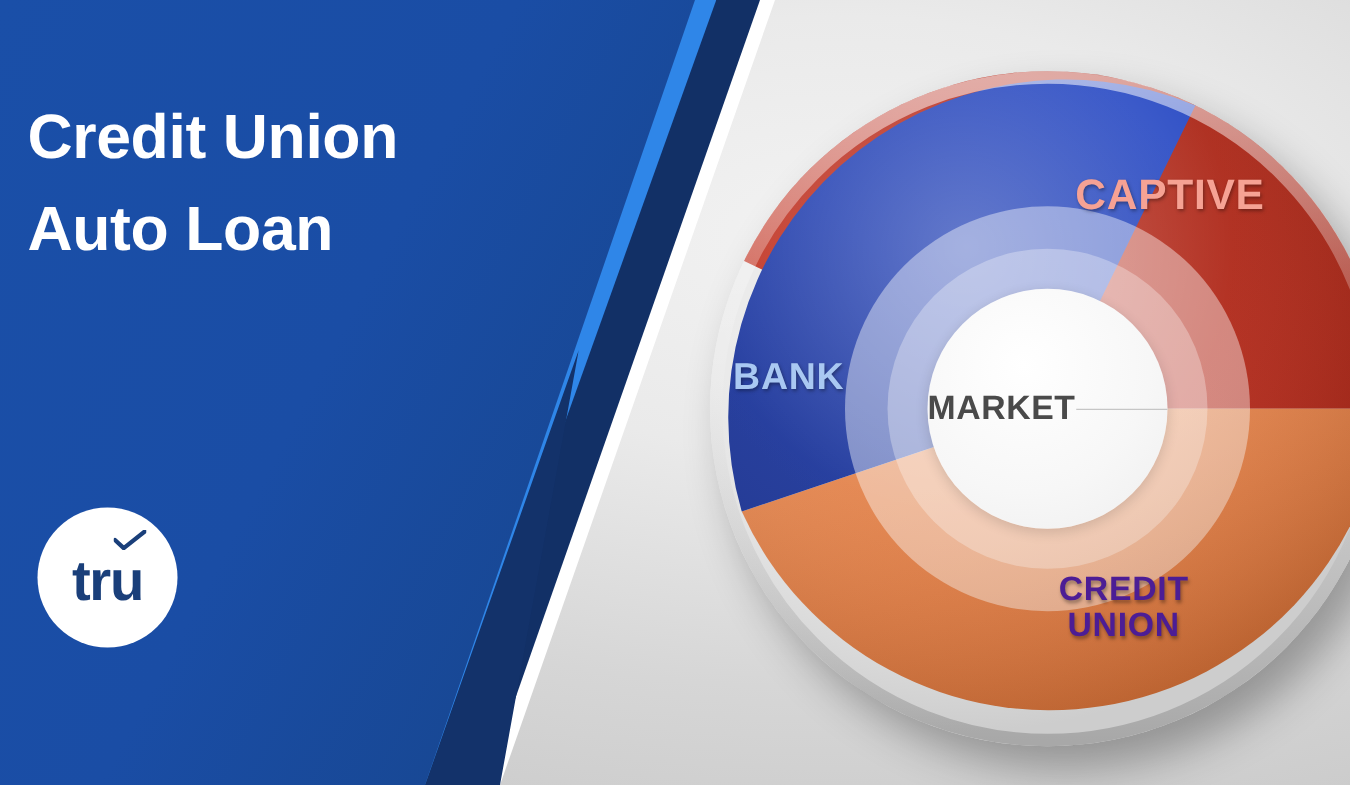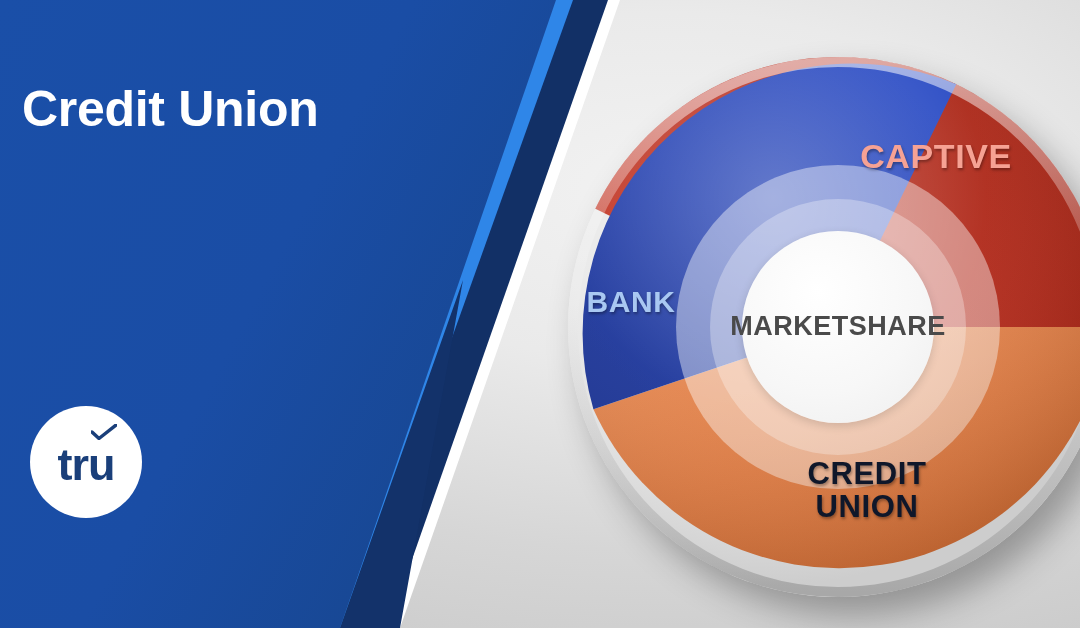--- a/index.html
+++ b/index.html
@@ -142,23 +142,23 @@
     left: 268px; top: 82px; width: 200px;
     font-size: 34px;
     color: #f6a294;
   }
   .lbl-bank {
     left: -12px; top: 230px; width: 150px;
     font-size: 30px;
     color: #a9c8f2;
   }
   .lbl-cu {
-    left: 204px; top: 400px; width: 190px;
-    font-size: 31px;
-    color: #0f172a;
+    left: 236px; top: 400px; width: 190px;
+    font-size: 27px;
+    color: #4c1d95;
     line-height: 1.08;
   }
 </style>
 </head>
 <body>
 
 <div class="stage">
 
   <div class="bg-right"></div>
 
@@ -206,40 +206,40 @@
       <circle cx="270" cy="270" r="128" fill="rgba(255,255,255,0.30)"></circle>
 
       <circle cx="270" cy="270" r="270" fill="url(#gGloss)"></circle>
 
       <circle cx="270" cy="270" r="265" fill="none" stroke="url(#gRim)" stroke-width="10"></circle>
     </svg>
 
     <div class="hub">
       <div class="hub-text">MARKET</div>
       <div class="hub-rule"></div>
-      <div class="hub-text">SHARE</div>
     </div>
 
     <div class="seg-label lbl-captive">CAPTIVE</div>
     <div class="seg-label lbl-bank">BANK</div>
     <div class="seg-label lbl-cu">CREDIT
 UNION</div>
   </div>
 
   <div class="diag">
     <div class="diag-layer diag-white"></div>
     <div class="diag-layer diag-navy"></div>
     <div class="diag-layer diag-accent"></div>
     <div class="diag-layer diag-main"></div>
     <div class="diag-layer diag-lowernavy"></div>
   </div>
   <div class="diag-shadow"></div>
 
   <div class="headline">
     <span class="ln">Credit Union</span>
+    <span class="ln">Auto Loan</span>
   </div>
 
   <div class="logo">
     <div class="logo-mark">
       <span>tru</span>
       <svg class="logo-check" viewBox="0 0 26 16">
         <path d="M1,8 L8,14.5 L25,1" fill="none" stroke="#1a3f7a" stroke-width="3.4" stroke-linecap="round" stroke-linejoin="round"></path>
       </svg>
     </div>
   </div>

